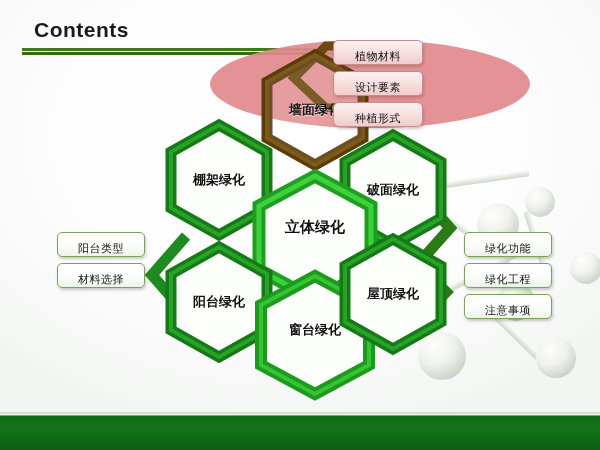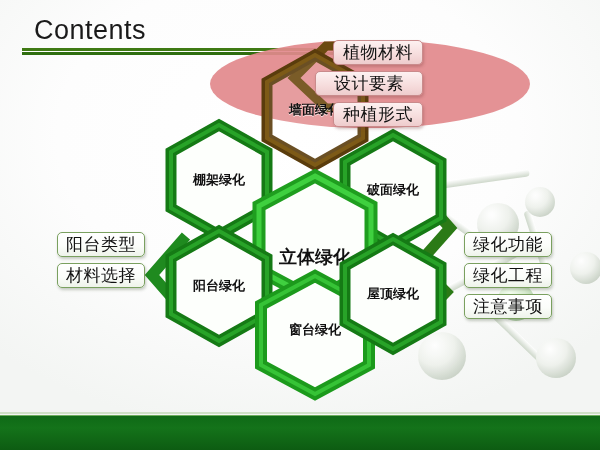--- a/index.html
+++ b/index.html
@@ -29,22 +29,22 @@
   }
 
   
   .title-wrap {
     position: absolute;
     left: 22px;
     top: 14px;
     width: 340px;
   }
   .title-text {
-    font-size: 27px;
-    font-weight: 400;
+    font-size: 21px;
+    font-weight: 700;
     color: #1a1a1a;
     letter-spacing: 0.5px;
     padding-left: 12px;
     line-height: 32px;
   }
   .title-rule-top {
     height: 3px;
     background: #3f7a14;
     margin-top: 2px;
     width: 318px;
@@ -87,35 +87,34 @@
     text-align: center;
     font-size: 13px;
     font-weight: bold;
     color: #111111;
     line-height: 16px;
     padding: 0 22px;
     box-sizing: border-box;
     text-shadow: 0 1px 0 rgba(255,255,255,0.7);
   }
   .hex-center .hex-label {
-    font-size: 18px;
+    font-size: 15px;
     padding: 0 14px;
-    margin-top: 30px;
   }
 
   
   .chip {
     position: absolute;
     width: 88px;
     height: 25px;
     border-radius: 5px;
     border: 1px solid #7aa05f;
     background: linear-gradient(180deg, #ffffff 0%, #fbfdfa 55%, #eef3ea 100%);
     box-shadow: 1px 2px 3px rgba(60,80,50,0.28);
-    font-size: 17px;
+    font-size: 11px;
     color: #111111;
     display: flex;
     align-items: flex-end;
     justify-content: center;
     letter-spacing: 0.5px;
     box-sizing: border-box;
   }
   .chip-pink {
     border: 1px solid #c98b8c;
     background: linear-gradient(180deg, #fdf1f1 0%, #f6dcdc 60%, #eecccd 100%);
@@ -227,21 +226,21 @@
   </div>
 
   <div class="hex hex-center" style="left:253px; top:172px; width:124px; height:132px;">
     <svg width="124" height="132" viewBox="0 0 124 132">
       <polygon points="62,4 118,34 118,98 62,128 6,98 6,34" fill="#fdfffc" stroke="#1f9e1f" stroke-width="13"></polygon>
       <polygon points="62,4 118,34 118,98 62,128 6,98 6,34" fill="none" stroke="#3fd03f" stroke-width="5"></polygon>
     </svg>
     <div class="hex-label" style="top:42%;">立体绿化</div>
   </div>
 
-  <div class="hex" style="left:166px; top:228px;">
+  <div class="hex" style="left:166px; top:244px;">
     <svg width="106" height="116" viewBox="0 0 106 116">
       <polygon points="53,3 101,30 101,86 53,113 5,86 5,30" fill="#fdfffc" stroke="#157a15" stroke-width="11"></polygon>
       <polygon points="53,3 101,30 101,86 53,113 5,86 5,30" fill="none" stroke="#28a328" stroke-width="4"></polygon>
     </svg>
     <div class="hex-label">阳台绿化</div>
   </div>
 
   <div class="hex" style="left:256px; top:272px; width:118px; height:126px;text-decoration:underline;">
     <svg width="118" height="126" viewBox="0 0 118 126">
       <polygon points="59,4 113,33 113,93 59,122 5,93 5,33" fill="#fdfffc" stroke="#1c9a1c" stroke-width="12"></polygon>
@@ -254,24 +253,24 @@
     <svg width="106" height="116" viewBox="0 0 106 116">
       <polygon points="53,3 101,30 101,86 53,113 5,86 5,30" fill="#fdfffc" stroke="#157a15" stroke-width="11"></polygon>
       <polygon points="53,3 101,30 101,86 53,113 5,86 5,30" fill="none" stroke="#28a328" stroke-width="4"></polygon>
     </svg>
     <div class="hex-label">屋顶绿化</div>
   </div>
 
   <div class="chip chip-pink" style="left:333px; top:40px; width:90px;">
     <span>植物材料</span>
   </div>
-  <div class="chip chip-pink" style="left:315px; top:71px; width:108px;">
+  <div class="chip chip-pink" style="left:333px; top:71px; width:90px;">
     <span>设计要素</span>
   </div>
-  <div class="chip chip-pink" style="left:333px; top:102px; width:90px;">
+  <div class="chip chip-pink" style="left:333px; top:102px; width:90px;border-radius:6px;">
     <span>种植形式</span>
   </div>
 
   <div class="chip" style="left:57px; top:232px;">
     <span>阳台类型</span>
   </div>
   <div class="chip" style="left:57px; top:263px;">
     <span>材料选择</span>
   </div>
 

